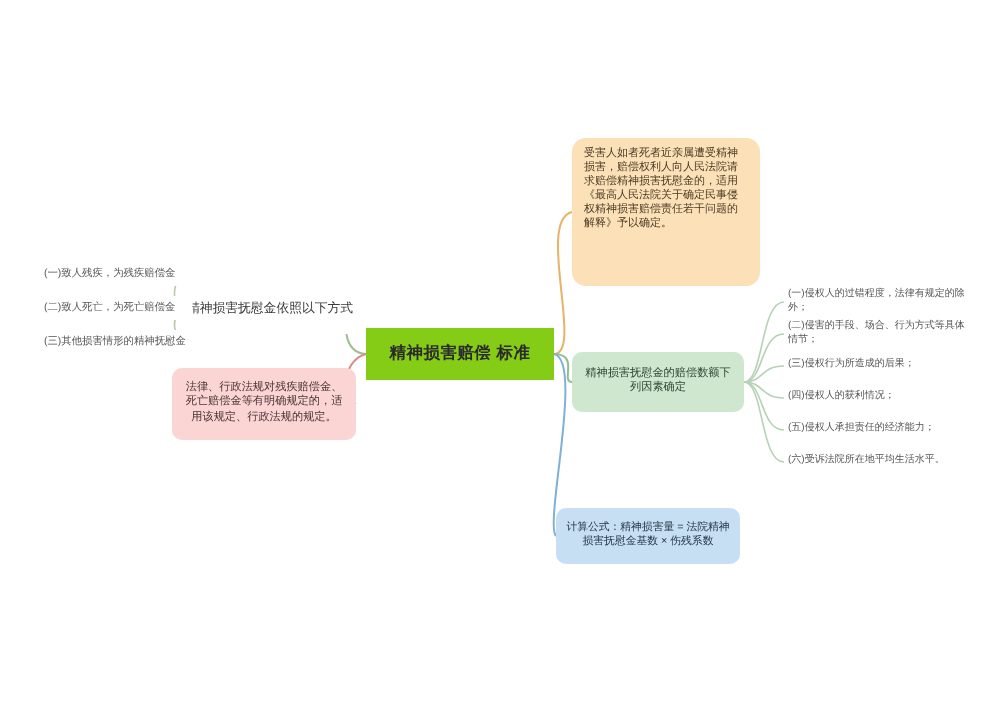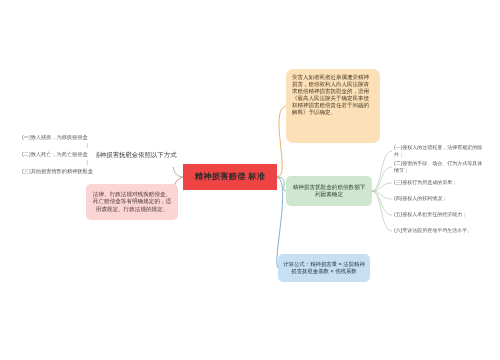--- a/index.html
+++ b/index.html
@@ -37,21 +37,21 @@
     line-height: 1.28;
     color: #333333;
     word-break: break-all;
   }
   
   .root {
     left: 183px;
     top: 164px;
     width: 94px;
     height: 26px;
-    background: #ef4444;
+    background: #84cc16;
     font-size: 8.2px;
     font-weight: bold;
     color: #2b2b2b;
     letter-spacing: 0.3px;
   }
   
   .n-l1 {
     left: 92px;
     top: 143px;
     width: 86px;

